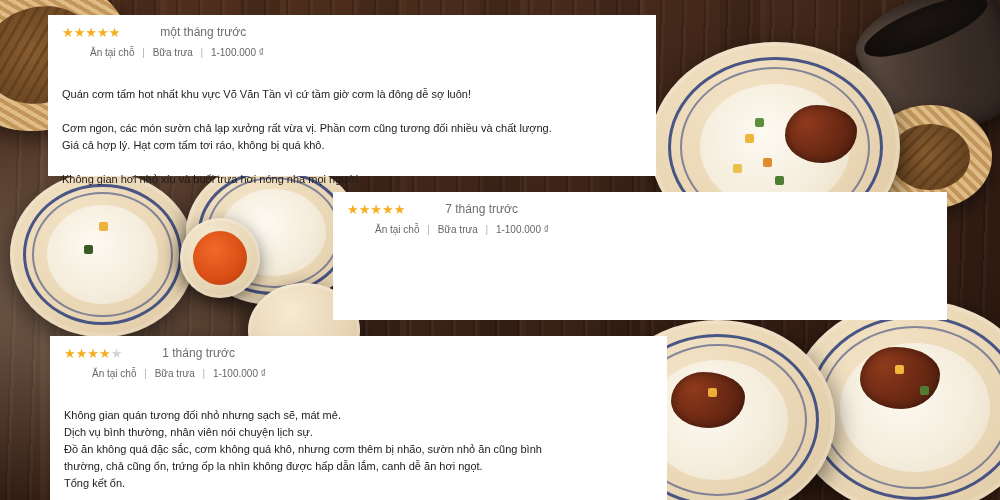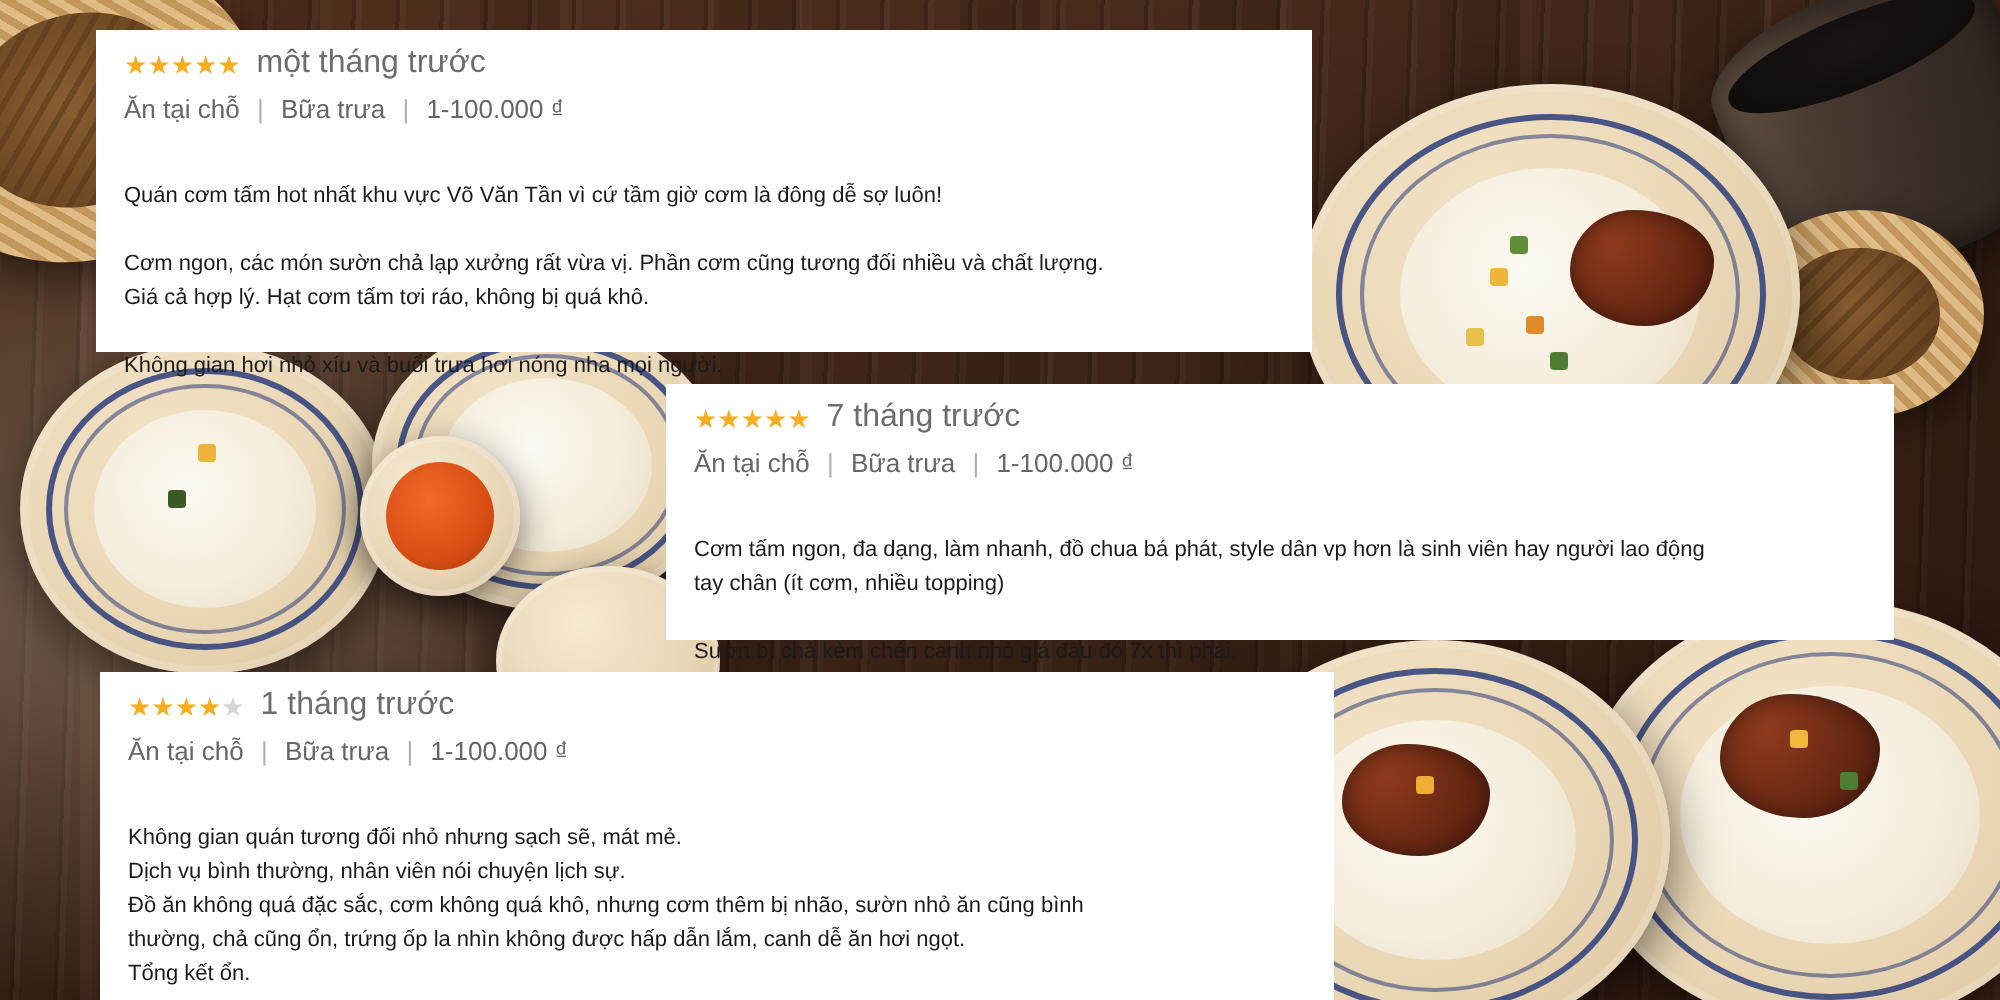--- a/index.html
+++ b/index.html
@@ -151,29 +151,31 @@
     letter-spacing: 0px;
     font-size: 13px;
     line-height: 13px;
   }
   .stars .s {
     color: #f6ad1e;
     margin-right: 0px;
   }
   .stars .s.off { color: #d4d4d4; }
   .time-text {
-    font-size: 16px;
+    font-size: 12px;
     color: #6d6d6d;
     white-space: nowrap;
+    margin-left: 32px;
   }
   .meta-row {
     margin-top: 7px;
-    font-size: 13px;
+    font-size: 10px;
     color: #666666;
     white-space: nowrap;
+    margin-left: 28px;
   }
   .meta-row .sep {
     color: #b0b0b0;
     padding: 0 5px;
   }
   .body-text {
     margin-top: 28px;
     font-size: 11px;
     line-height: 17px;
     color: #1b1b1b;
@@ -281,24 +283,20 @@
       </span>
       <span class="time-text">7 tháng trước</span>
     </div>
     <div class="meta-row">
       <span>Ăn tại chỗ</span>
       <span class="sep">|</span>
       <span>Bữa trưa</span>
       <span class="sep">|</span>
       <span>1-100.000 ₫</span>
     </div>
-    <div class="body-text">Cơm tấm ngon, đa dạng, làm nhanh, đồ chua bá phát, style dân vp hơn là sinh viên hay người lao động
-tay chân (ít cơm, nhiều topping)
-
-Sườn bì chả kèm chén canh nhỏ giá đâu đó 7x thì phải.</div>
   </div>
 
   <div class="review-card" id="card-3">
     <div class="rating-row">
       <span class="stars">
         <span class="s">★</span>
         <span class="s">★</span>
         <span class="s">★</span>
         <span class="s">★</span>
         <span class="s off">★</span>

